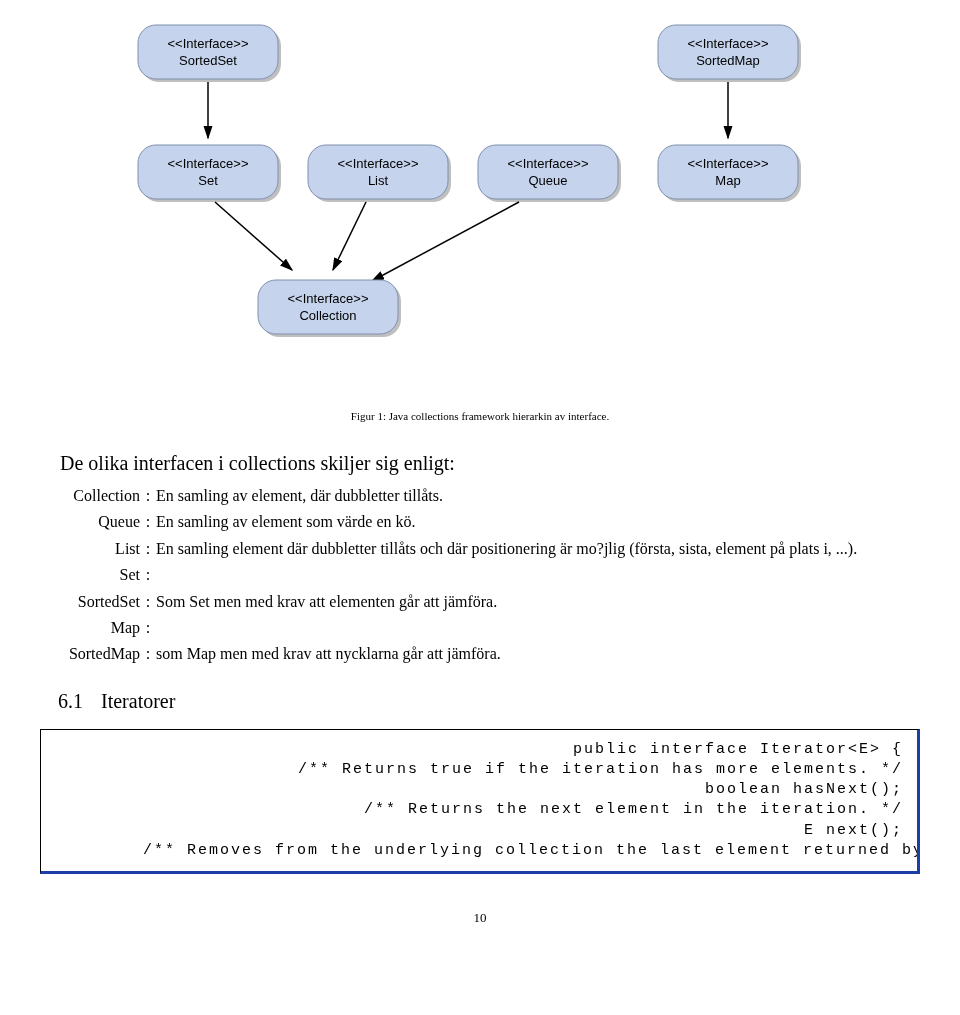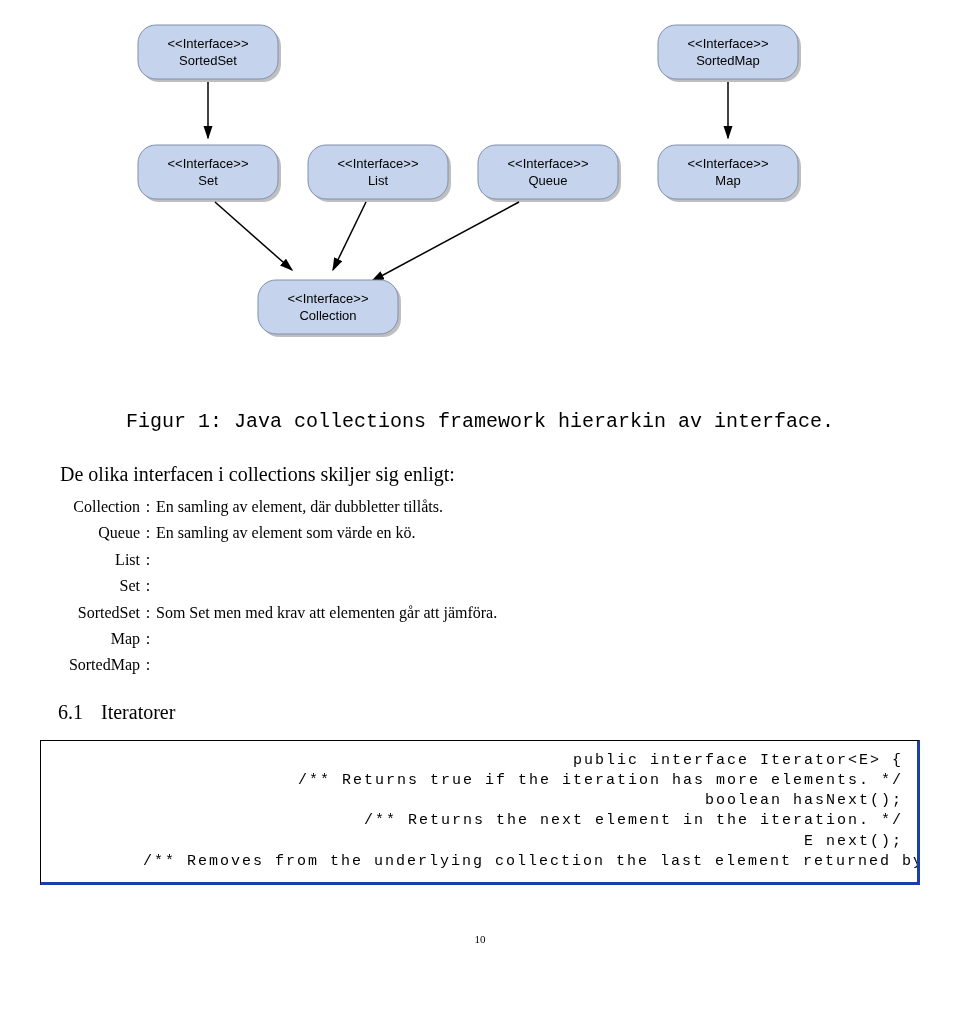--- a/index.html
+++ b/index.html
@@ -27,23 +27,22 @@
     fill: rgba(0,0,0,0.25);
   }
   .node-text {
     font-family: Arial, sans-serif;
     font-size: 13px;
     fill: #000;
     text-anchor: middle;
   }
   .fig-caption {
     text-align: center;
-    font-size: 20px;
+    font-size: 11px;
     margin: 20px 0 30px 0;
-    font-family: Liberation Mono, monospace;
   }
   .intro {
     font-size: 20px;
     margin: 0 0 10px 0;
     text-indent: 20px;
   }
   .def-list {
     margin: 0 0 24px 0;
   }
   .def-row {
@@ -82,22 +81,22 @@
     font-family: 'Courier New', monospace;
     font-size: 15px;
     white-space: pre;
     overflow: hidden;
     line-height: 1.35;
     letter-spacing: 2px;
     text-align: right;
   }
   .page-num {
     text-align: center;
-    font-size: 11px;
-    margin-top: 48px;
+    font-size: 13px;
+    margin-top: 36px;
   }
 </style>
 </head>
 <body>
 
 <div class="page">
 
 <svg class="diagram" width="820" height="370">
   <defs>
     <marker id="arrow" markerWidth="10" markerHeight="10" refX="8" refY="3" orient="auto">
@@ -173,37 +172,39 @@
     <div class="def-desc">En samling av element, där dubbletter tillåts.</div>
   </div>
   <div class="def-row">
     <div class="def-term">Queue</div>
     <div class="def-sep">:</div>
     <div class="def-desc">En samling av element som värde en kö.</div>
   </div>
   <div class="def-row">
     <div class="def-term">List</div>
     <div class="def-sep">:</div>
+    <div class="def-desc">En samling element där dubbletter tillåts och där positionering är mo?jlig (första, sista, element på plats i, ...).</div>
   </div>
   <div class="def-row">
     <div class="def-term">Set</div>
     <div class="def-sep">:</div>
   </div>
   <div class="def-row">
     <div class="def-term">SortedSet</div>
     <div class="def-sep">:</div>
     <div class="def-desc">Som Set men med krav att elementen går att jämföra.</div>
   </div>
   <div class="def-row">
     <div class="def-term">Map</div>
     <div class="def-sep">:</div>
   </div>
   <div class="def-row">
     <div class="def-term">SortedMap</div>
     <div class="def-sep">:</div>
+    <div class="def-desc">som Map men med krav att nycklarna går att jämföra.</div>
   </div>
 </div>
 
 <div class="section-heading">
   <span class="sect-num">6.1</span><span>Iteratorer</span>
 </div>
 
 <div class="code-block">public interface Iterator&lt;E&gt; {
         /** Returns true if the iteration has more elements. */
         boolean hasNext();

